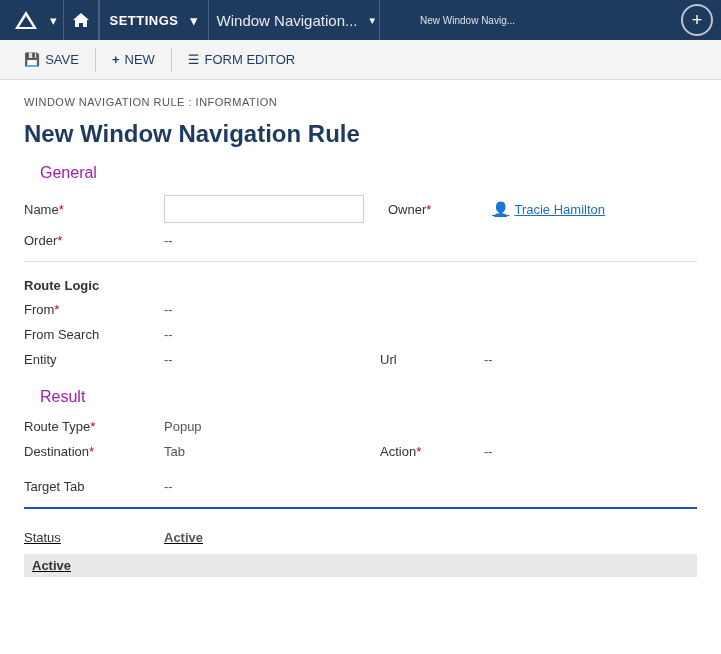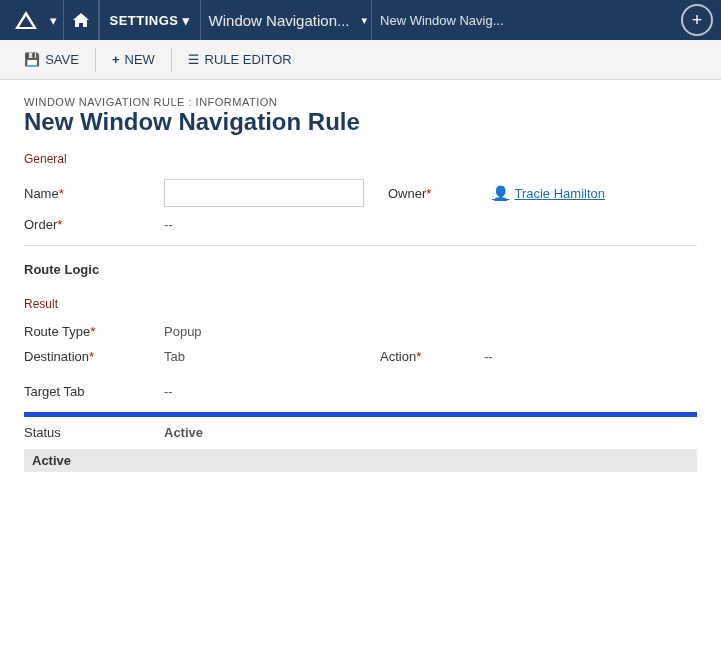--- a/index.html
+++ b/index.html
@@ -28,34 +28,34 @@
       width: 36px; height: 40px;
       display: flex; align-items: center; justify-content: center;
       color: white; cursor: pointer; border-left: 1px solid rgba(255,255,255,0.2); border-right: 1px solid rgba(255,255,255,0.2);
     }
     .nav-divider {
       width: 1px; height: 40px; background: rgba(255,255,255,0.2);
     }
     .nav-settings-btn {
       color: white; background: none; border: none; cursor: pointer;
       padding: 0 10px; font-size: 13px; height: 40px;
-      display: flex; align-items: center; gap: 4px; letter-spacing: 0.5px;
+      display: flex; align-items: center; gap: 12px; letter-spacing: 0.5px;
       font-weight: 600;
     }
     .nav-breadcrumb {
       color: rgba(255,255,255,0.9); font-size: 15px; padding: 0 8px;
       display: flex; align-items: center; gap: 4px;
     }
     .nav-breadcrumb-arrow {
       color: white; background: none; border: none; cursor: pointer;
       padding: 0 4px; font-size: 11px; height: 40px;
       display: flex; align-items: center;
     }
     .nav-active-item {
-      color: rgba(255,255,255,0.85); font-size: 13px; padding: 0 8px;
+      color: rgba(255,255,255,0.85); font-size: 10px; padding: 0 8px; margin-left: 32px;
     }
     .nav-plus-btn {
       margin-left: auto;
       width: 32px; height: 32px;
       border: 2px solid rgba(255,255,255,0.7);
       border-radius: 50%;
       display: flex; align-items: center; justify-content: center;
       color: white; cursor: pointer; font-size: 18px; font-weight: 300;
     }
 
@@ -78,28 +78,28 @@
     .toolbar-separator { width: 1px; height: 24px; background: #ccc; margin: 0 4px; }
 
     
     .main-content {
       padding: 16px 24px;
       overflow-y: auto;
       height: calc(654px - 40px - 40px);
     }
 
     .breadcrumb-label {
-      font-size: 11px; color: #555; text-transform: uppercase; letter-spacing: 0.5px; margin-bottom: 0;
+      font-size: 11px; color: #555; text-transform: uppercase; letter-spacing: 0.5px; margin-bottom: 12px;
     }
     .page-title {
       font-size: 24px; font-weight: 700; color: #1e3a5f; margin-bottom: 16px;
     }
 
     .section-title {
-      font-size: 12px; font-weight: 400; color: #7f1d1d; margin: 16px 0 8px 0;
+      font-size: 16px; font-weight: 400; color: #a21caf; margin: 16px 0 8px 16px;
     }
     .form-input {
       border: 1px solid #ccc;
       padding: 4px 6px;
       font-size: 13px;
       width: 200px;
       height: 28px;
       outline: none;
     }
 
@@ -136,23 +136,24 @@
     .form-table .label-cell2 {
       width: 120px; color: #333; padding-left: 16px;
     }
     .form-table .value-cell2 {
       color: #555;
     }
 
     .dash-value { color: #555; }
 
     .status-section {
-      border-top: 5px solid #1d4ed8;
-      padding-top: 3px;
+      border-top: 2px solid #1d4ed8;
+      padding-top: 16px;
       margin-top: 8px;
+      text-decoration: underline;
     }
     .status-bar {
       background: #e8e8e8;
       padding: 4px 8px;
       margin-top: 4px;
       font-size: 13px;
       font-weight: 600;
       color: #333;
     }
   </style>
@@ -197,21 +198,21 @@
     <span>SAVE</span>
   </button>
   <div class="toolbar-separator"></div>
   <button class="toolbar-btn">
     <span style="font-weight:bold;">+</span>
     <span>NEW</span>
   </button>
   <div class="toolbar-separator"></div>
   <button class="toolbar-btn">
     <span>☰</span>
-    <span>RULE EDITOR</span>
+    <span>FORM EDITOR</span>
   </button>
 </div>
 
 <div class="main-content">
   <div class="breadcrumb-label">WINDOW NAVIGATION RULE : INFORMATION</div>
   <h1 class="page-title">New Window Navigation Rule</h1>
 
   <div>
     <div class="section-title">General</div>
     <table class="form-table">
@@ -242,20 +243,44 @@
             <td></td>
       </tr>
     </tbody>
       </table>
   </div>
 
   <hr class="section-divider">
 
   <div>
     <div class="subsection-title">Route Logic</div>
+    <table class="form-table">
+      <tbody>
+          <tr>
+        <td class="label-cell">
+          <span>From</span><span style="color:#c00;">*</span>
+        </td>
+        <td class="value-cell dash-value">--</td>
+        <td></td>
+            <td></td>
+      </tr>
+      <tr>
+        <td class="label-cell">From Search</td>
+        <td class="value-cell dash-value">--</td>
+        <td></td>
+            <td></td>
+      </tr>
+      <tr>
+        <td class="label-cell">Entity</td>
+        <td class="value-cell dash-value">--</td>
+        <td class="label-cell2">Url</td>
+        <td class="value-cell2 dash-value">--</td>
+      </tr>
+    </tbody>
+      </table>
   </div>
 
   <div>
     <div class="section-title">Result</div>
     <table class="form-table">
       <tbody>
           <tr>
         <td class="label-cell">
           <span>Route Type</span><span style="color:#c00;">*</span>
         </td>

